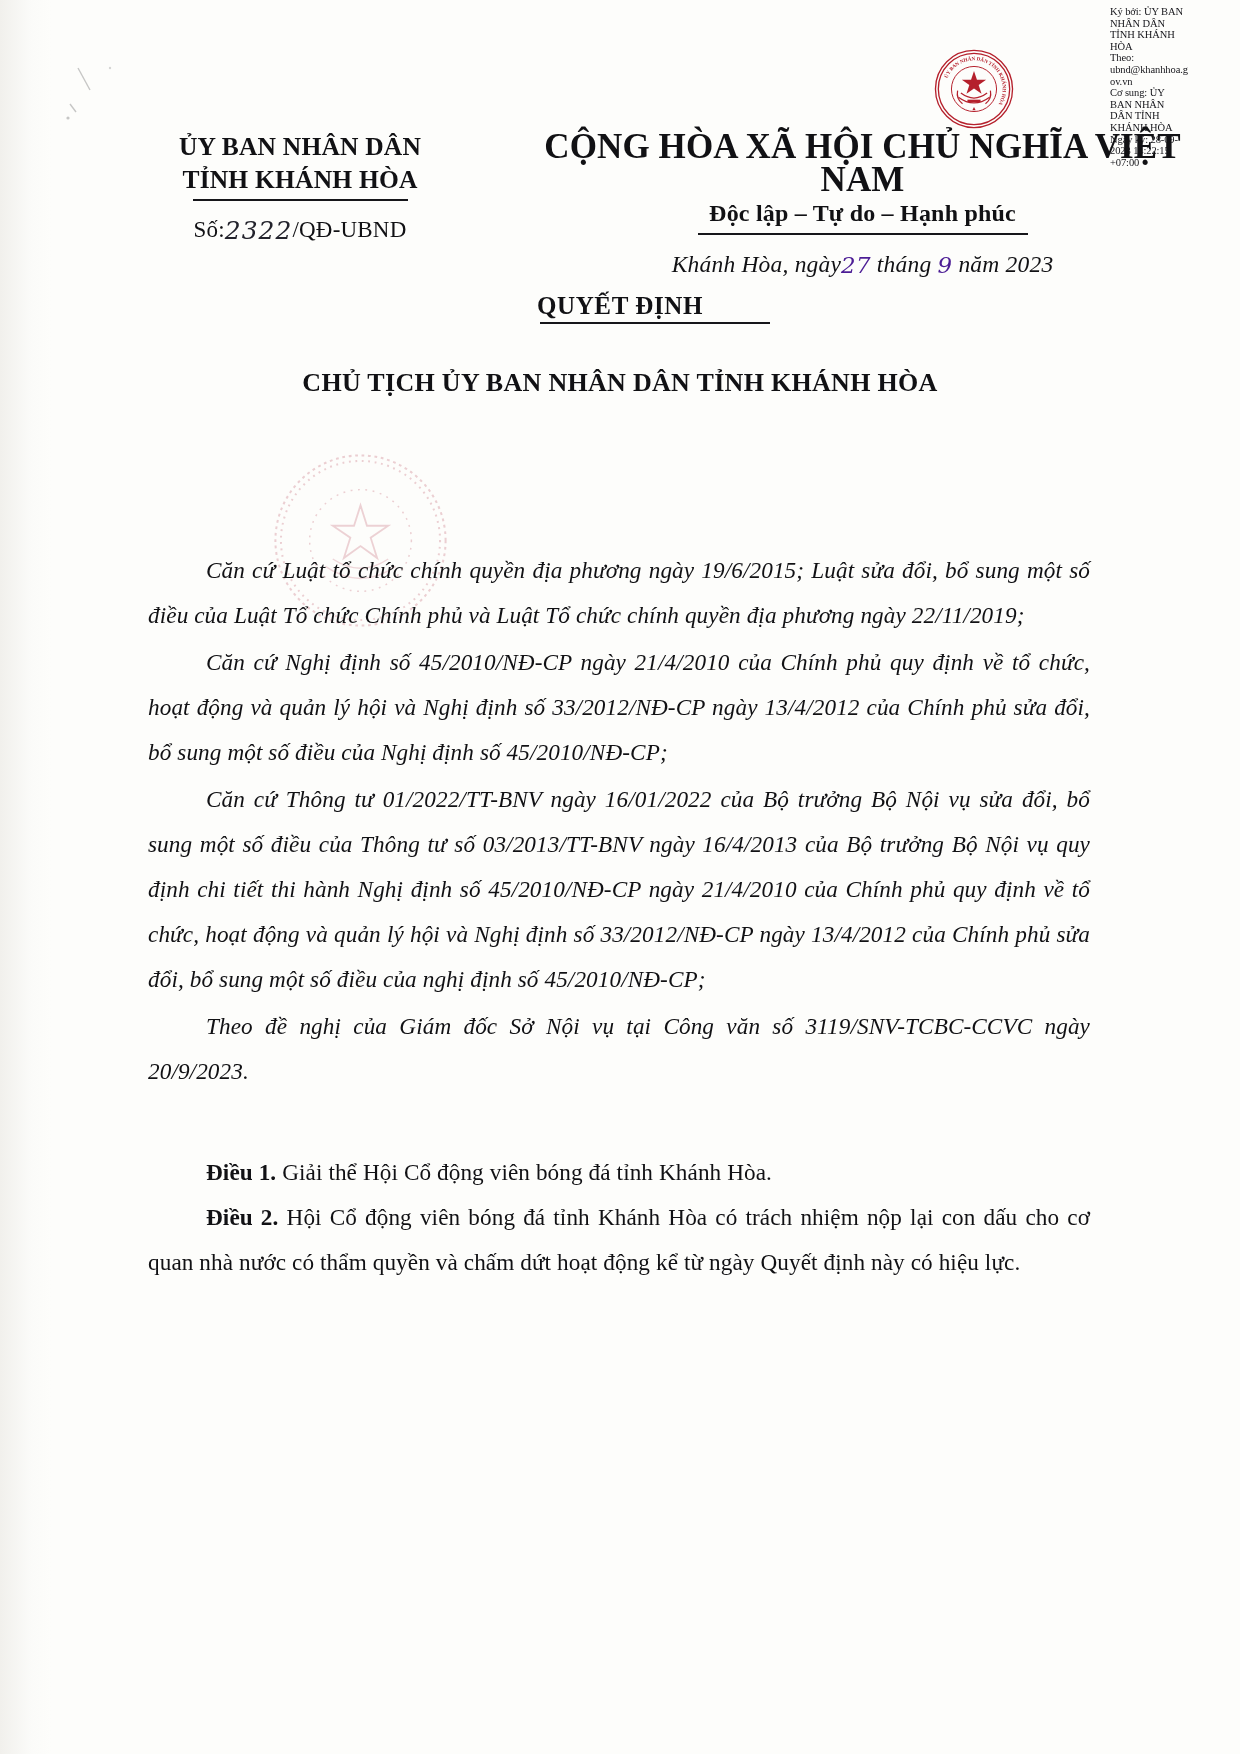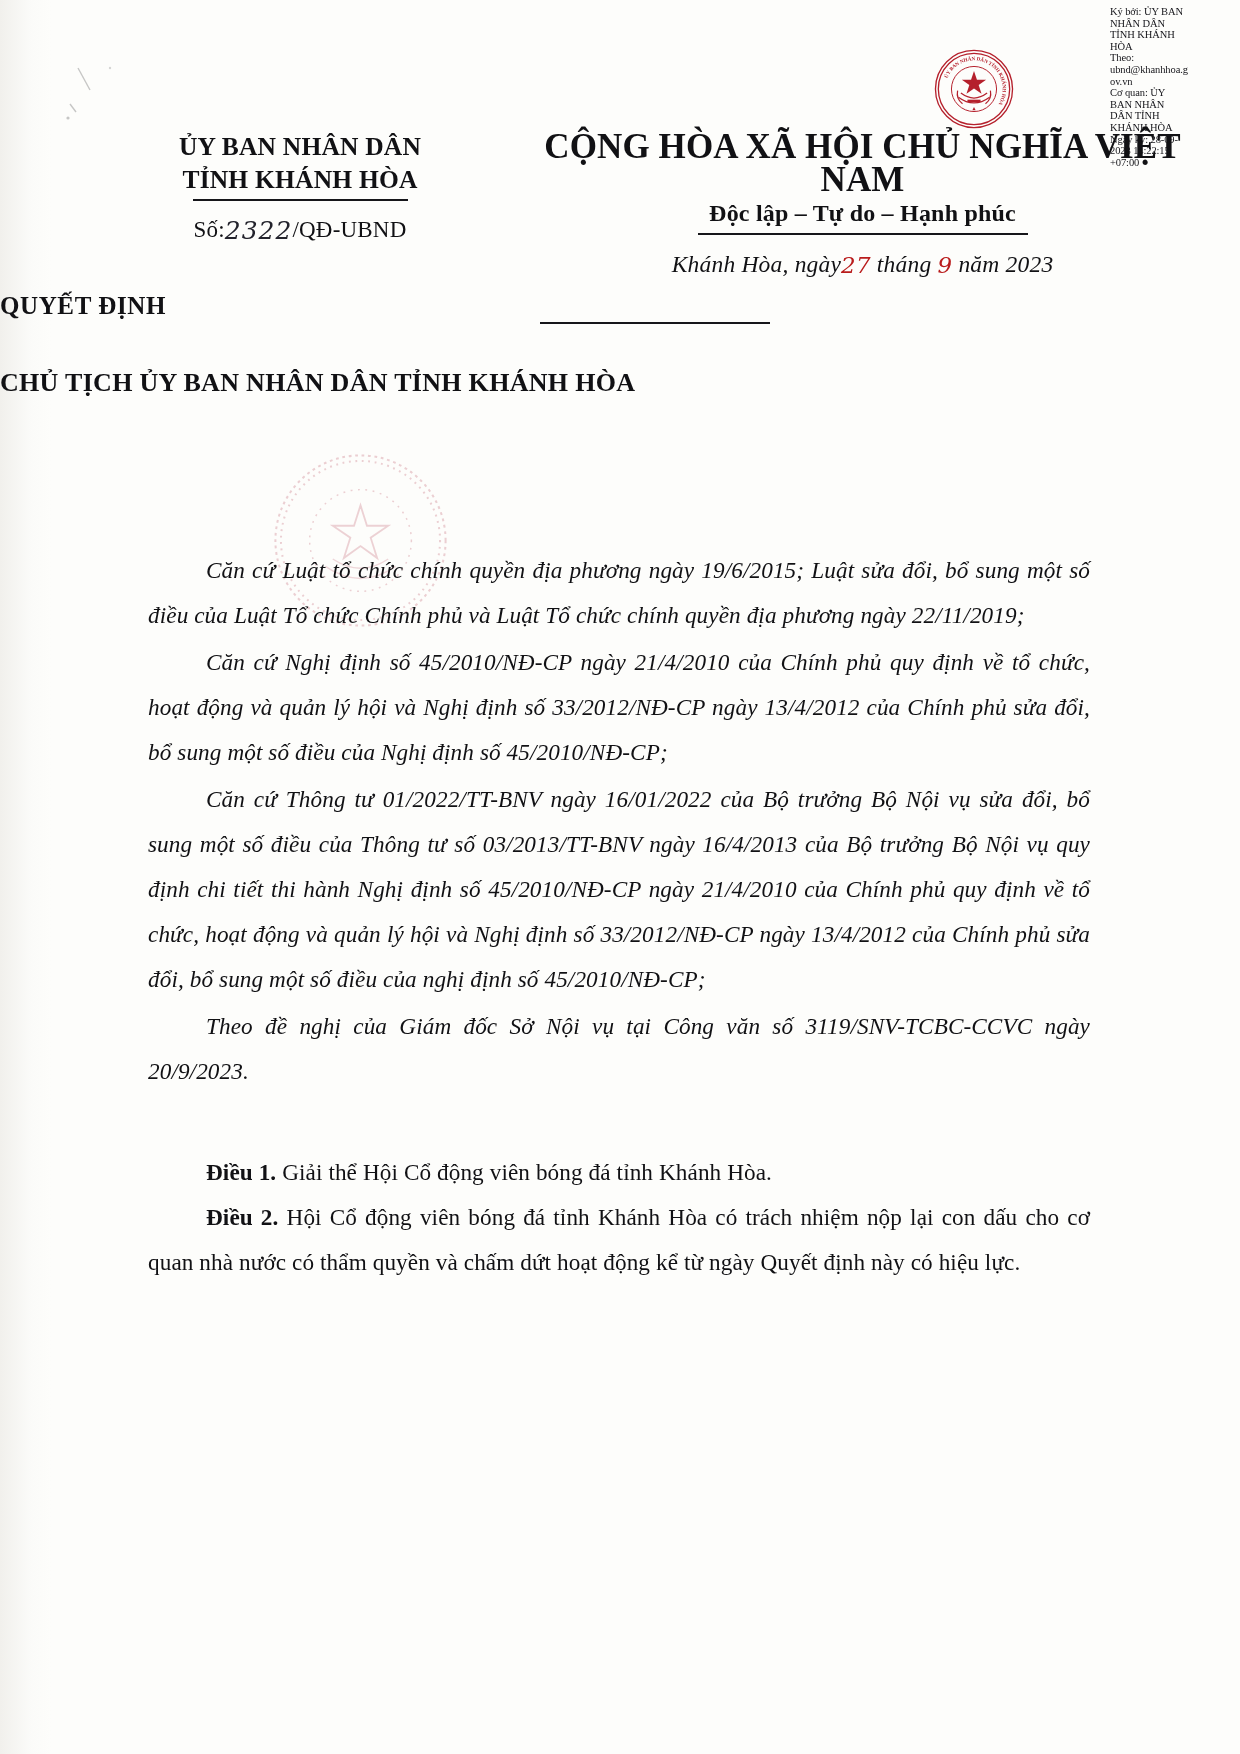--- a/index.html
+++ b/index.html
@@ -123,30 +123,31 @@
   .dateline {
     font-size: 23.5px;
     font-style: italic;
     margin-top: 16px;
     letter-spacing: .2px;
   }
   .hw-sm {
     font-family: "DejaVu Serif", serif;
     font-style: italic;
     font-size: 23px;
-    color: #b91c1c;
+    color: #4c1d95;
     position: relative;
     top: 1px;
   }
 
   
   .title-wrap {
     position: absolute;
     left: 0; right: 0;
     top: 292px;
+    text-align: center;
   }
   .t-decision {
     font-size: 25px;
     font-weight: bold;
     letter-spacing: .6px;
   }
   .t-subject {
     font-size: 23.5px;
     font-weight: bold;
     margin-top: 20px;
@@ -260,21 +261,21 @@
   </svg>
 
   <div class="sig-block">
     <div>Ký bởi: ỦY BAN</div>
     <div>NHÂN DÂN</div>
     <div>TỈNH KHÁNH</div>
     <div>HÒA</div>
     <div>Theo:</div>
     <div>ubnd@khanhhoa.g</div>
     <div>ov.vn</div>
-    <div>Cơ quan: ỦY</div>
+    <div>Cơ sung: ỦY</div>
     <div>BAN NHÂN</div>
     <div>DÂN TỈNH</div>
     <div>KHÁNH HÒA</div>
     <div>Ngày ký: 28-09-</div>
     <div>2023 14:22:15</div>
     <div>+07:00</div>
   </div>
 
   <div class="hdr">
     <div class="hdr-left">

